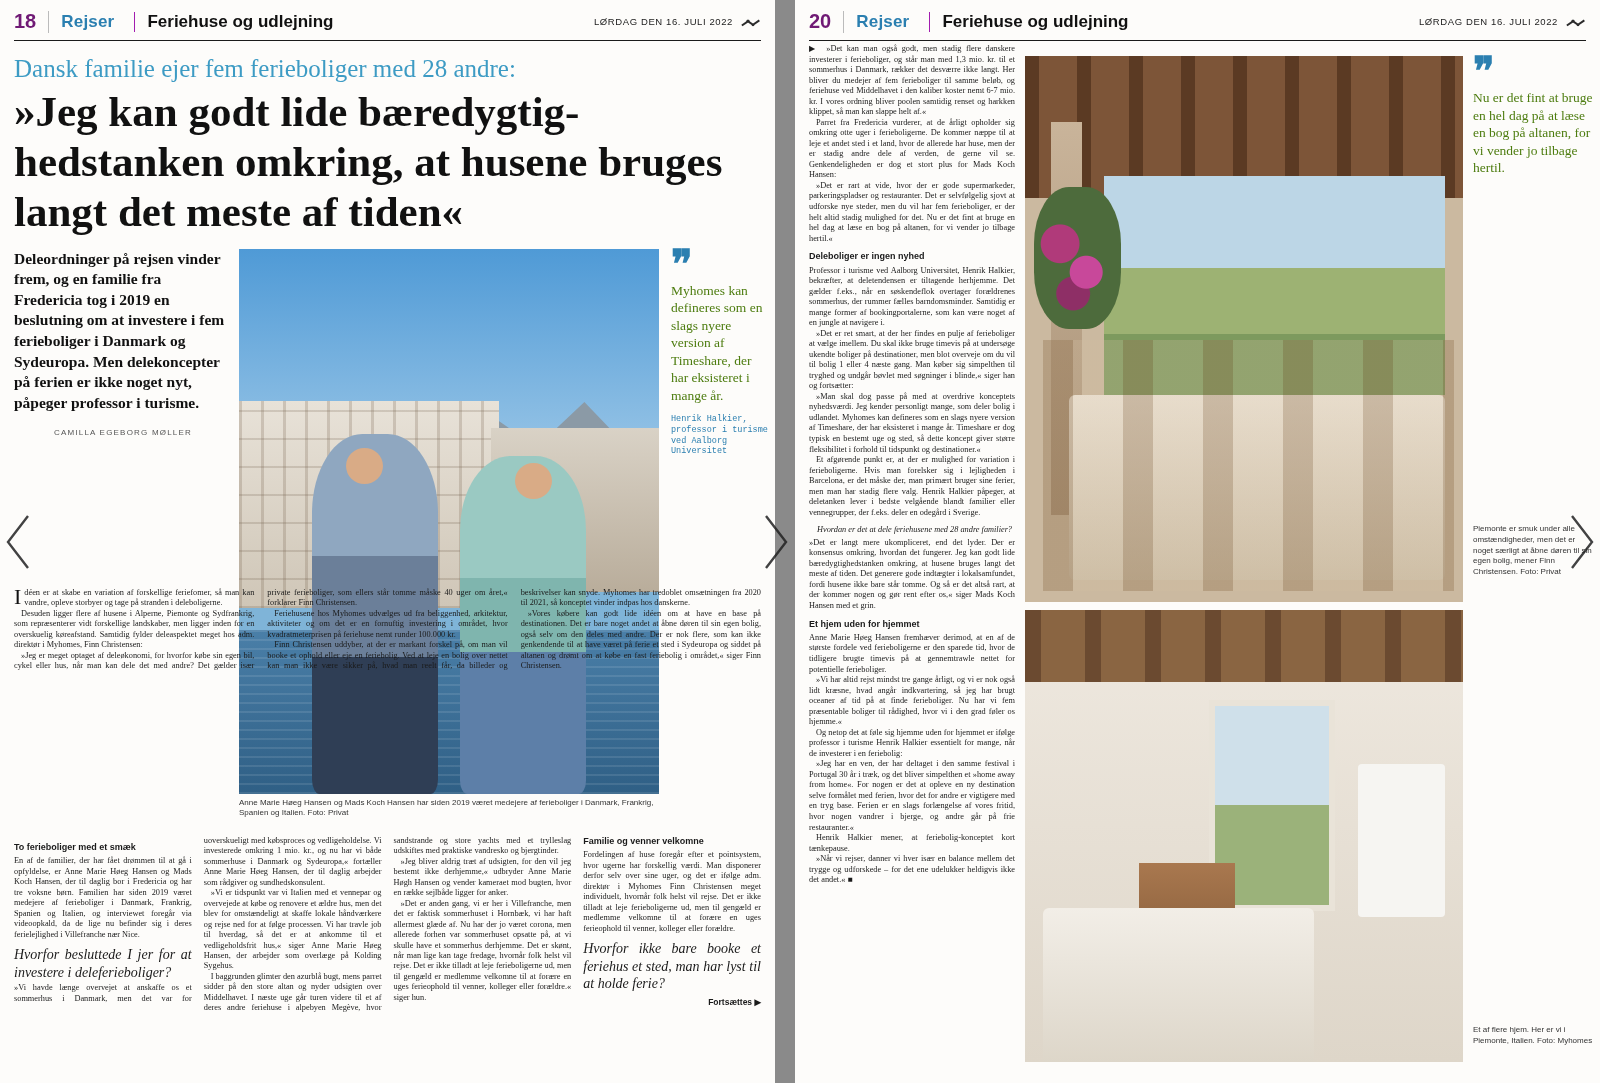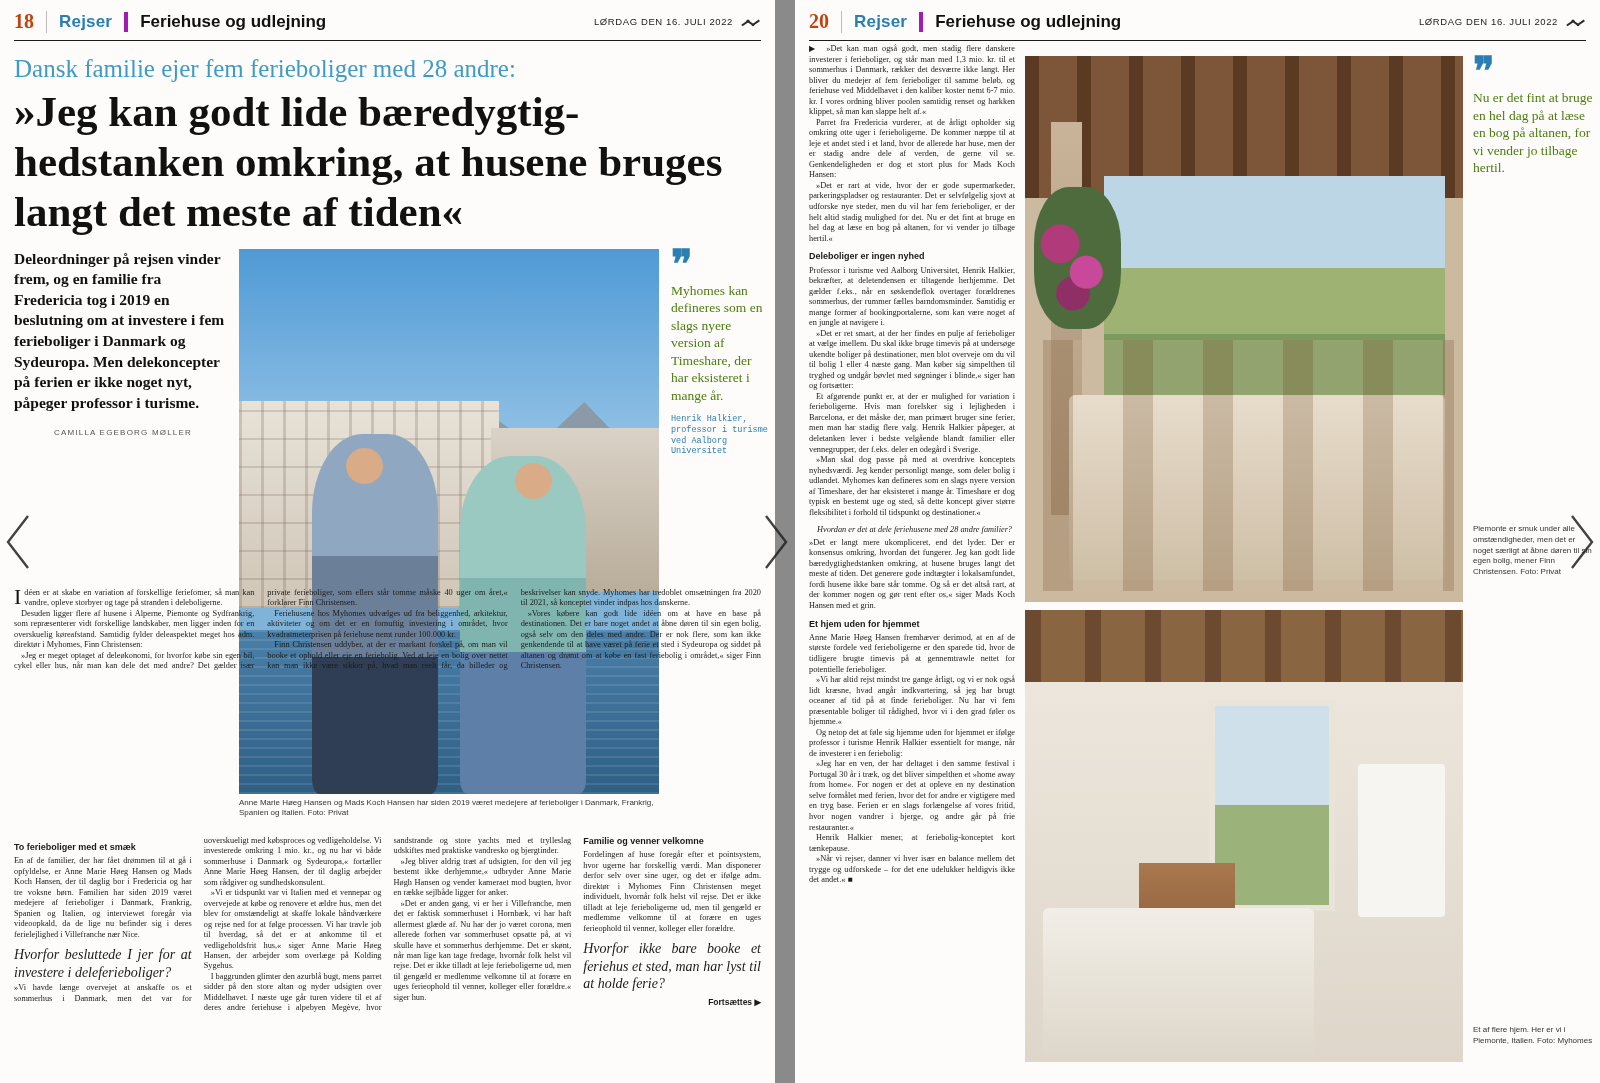--- a/index.html
+++ b/index.html
@@ -5,24 +5,24 @@
   html,body{margin:0;padding:0;background:#8a8a8a;}
   body{width:1600px;height:1083px;font-family:"Liberation Serif",serif;overflow:hidden;}
   .spread{position:relative;width:1600px;height:1083px;display:flex;gap:10px;}
   .page{position:relative;background:#fdfcfa;overflow:hidden;}
   .page.left{width:775px;height:1083px;}
   .page.right{width:805px;height:1083px;margin-left:10px;}
   .page-inner{position:absolute;inset:0;padding:10px 14px 8px 14px;box-sizing:border-box;}
 
   
   .masthead{display:flex;align-items:center;border-bottom:1.5px solid #1b1b1b;padding-bottom:7px;}
-  .folio{font-family:Liberation Serif, serif;font-weight:bold;font-size:20px;color:#c2410c;margin-right:12px;}
+  .folio{font-family:Liberation Sans, sans-serif;font-weight:bold;font-size:20px;color:#701a75;margin-right:12px;}
   .rule-v{width:1px;height:22px;background:#bbb;margin-right:12px;}
   .section-blue{font-family:"Liberation Sans",sans-serif;font-weight:bold;font-size:17px;color:#2b7fb0;letter-spacing:.2px;}
-  .section-dark{font-family:"Liberation Sans",sans-serif;font-weight:bold;font-size:17px;color:#111;margin-left:12px;padding-left:12px;border-left:4px solid #a21caf;}
+  .section-dark{font-family:"Liberation Sans",sans-serif;font-weight:bold;font-size:17px;color:#111;margin-left:20px;padding-left:12px;border-left:1px solid #a21caf;}
   .masthead-right{margin-left:auto;display:flex;align-items:center;gap:8px;}
   .date{font-family:"Liberation Sans",sans-serif;font-size:9.5px;letter-spacing:.6px;color:#222;}
   .logo-mark{width:20px;height:14px;position:relative;}
   .logo-mark i{position:absolute;background:#2b2b2b;}
   .logo-mark i:nth-child(1){left:0;top:7px;width:9px;height:1.6px;transform:rotate(-34deg);}
   .logo-mark i:nth-child(2){left:5px;top:7px;width:9px;height:1.6px;transform:rotate(34deg);}
   .logo-mark i:nth-child(3){left:10px;top:7px;width:9px;height:1.6px;transform:rotate(-34deg);}
 
   
   .kicker{color:#3d9bc4;font-size:25px;margin:14px 0 4px 0;font-family:"Liberation Serif",serif;}
@@ -219,22 +219,22 @@
       </div>
 
       <div class="r-grid">
         <div class="r-textcol">
           <p class="noind"><span class="arrow-in">▶&nbsp;&nbsp;</span><span>»Det kan man også godt, men stadig flere danskere investerer i ferieboliger, og står man med 1,3 mio. kr. til et sommerhus i Danmark, rækker det desværre ikke langt. Her bliver du medejer af fem ferieboliger til samme beløb, og feriehuse ved Middelhavet i den kaliber koster nemt 6-7 mio. kr. I vores ordning bliver poolen samtidig renset og harkken klippet, så man kan slappe helt af.«</span></p>
           <p>Parret fra Fredericia vurderer, at de årligt opholder sig omkring otte uger i ferieboligerne. De kommer næppe til at leje et andet sted i et land, hvor de allerede har huse, men der er stadig andre dele af verden, de gerne vil se. Genkendeligheden er dog et stort plus for Mads Koch Hansen:</p>
           <p>»Det er rart at vide, hvor der er gode supermarkeder, parkeringspladser og restauranter. Det er selvfølgelig sjovt at udforske nye steder, men du vil har fem ferieboliger, er der helt altid stadig mulighed for det. Nu er det fint at bruge en hel dag at læse en bog på altanen, for vi vender jo tilbage hertil.«</p>
           <h4>Deleboliger er ingen nyhed</h4>
           <p class="noind">Professor i turisme ved Aalborg Universitet, Henrik Halkier, bekræfter, at deletendensen er tiltagende herhjemme. Det gælder f.eks., når en søskendeflok overtager forældrenes sommerhus, der rummer fælles barndomsminder. Samtidig er mange former af bookingportalerne, som kan være noget af en jungle at navigere i.</p>
           <p>»Det er ret smart, at der her findes en pulje af ferieboliger at vælge imellem. Du skal ikke bruge timevis på at undersøge ukendte boliger på destinationer, men blot overveje om du vil til bolig 1 eller 4 næste gang. Man køber sig simpelthen til tryghed og undgår bøvlet med søgninger i blinde,« siger han og fortsætter:</p>
+          <p>»Man skal dog passe på med at overdrive konceptets nyhedsværdi. Jeg kender personligt mange, som deler bolig i udlandet. Myhomes kan defineres som en slags nyere version af Timeshare, der har eksisteret i mange år. Timeshare er dog typisk en bestemt uge og sted, så dette koncept giver større fleksibilitet i forhold til tidspunkt og destinationer.«</p>
           <p>Et afgørende punkt er, at der er mulighed for variation i ferieboligerne. Hvis man forelsker sig i lejligheden i Barcelona, er det måske der, man primært bruger sine ferier, men man har stadig flere valg. Henrik Halkier påpeger, at deletanken lever i bedste velgående blandt familier eller vennegrupper, der f.eks. deler en odegård i Sverige.</p>
-          <p>»Man skal dog passe på med at overdrive konceptets nyhedsværdi. Jeg kender personligt mange, som deler bolig i udlandet. Myhomes kan defineres som en slags nyere version af Timeshare, der har eksisteret i mange år. Timeshare er dog typisk en bestemt uge og sted, så dette koncept giver større fleksibilitet i forhold til tidspunkt og destinationer.«</p>
           <h5>Hvordan er det at dele feriehusene med 28 andre familier?</h5>
           <p class="noind">»Det er langt mere ukompliceret, end det lyder. Der er konsensus omkring, hvordan det fungerer. Jeg kan godt lide bæredygtighedstanken omkring, at husene bruges langt det meste af tiden. Det generere gode indtægter i lokalsamfundet, fordi husene ikke bare står tomme. Og så er det altså rart, at der kommer nogen og gør rent efter os,« siger Mads Koch Hansen med et grin.</p>
           <h4>Et hjem uden for hjemmet</h4>
           <p class="noind">Anne Marie Høeg Hansen fremhæver derimod, at en af de største fordele ved ferieboligerne er den sparede tid, hvor de tidligere brugte timevis på at gennemtrawle nettet for potentielle ferieboliger.</p>
           <p>»Vi har altid rejst mindst tre gange årligt, og vi er nok også lidt kræsne, hvad angår indkvartering, så jeg har brugt oceaner af tid på at finde ferieboliger. Nu har vi fem præsentable boliger til rådighed, hvor vi i den grad føler os hjemme.«</p>
           <p>Og netop det at føle sig hjemme uden for hjemmet er ifølge professor i turisme Henrik Halkier essentielt for mange, når de investerer i en feriebolig:</p>
           <p>»Jeg har en ven, der har deltaget i den samme festival i Portugal 30 år i træk, og det bliver simpelthen et »home away from home«. For nogen er det at opleve en ny destination selve formålet med ferien, hvor det for andre er vigtigere med en tryg base. Ferien er en slags forlængelse af vores fritid, hvor nogen vandrer i bjerge, og andre går på frie restauranter.«</p>
           <p>Henrik Halkier mener, at feriebolig-konceptet kort tænkepause.</p>
           <p>»Når vi rejser, danner vi hver især en balance mellem det trygge og udforskede – for det ene udelukker heldigvis ikke det andet.« ■</p>
         </div>

